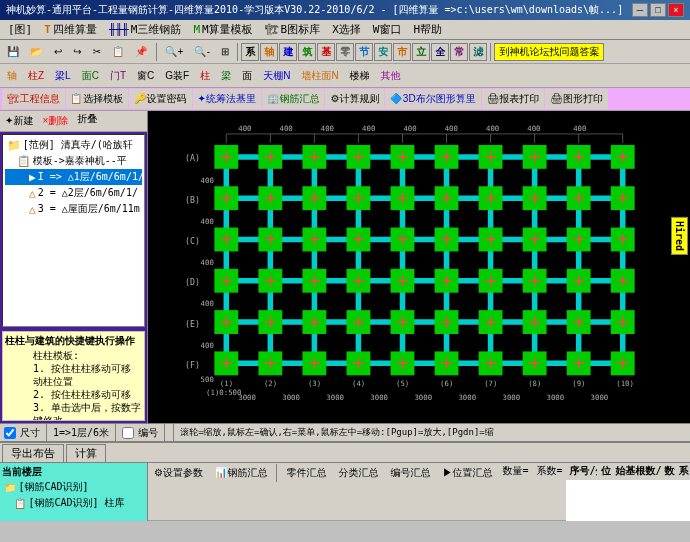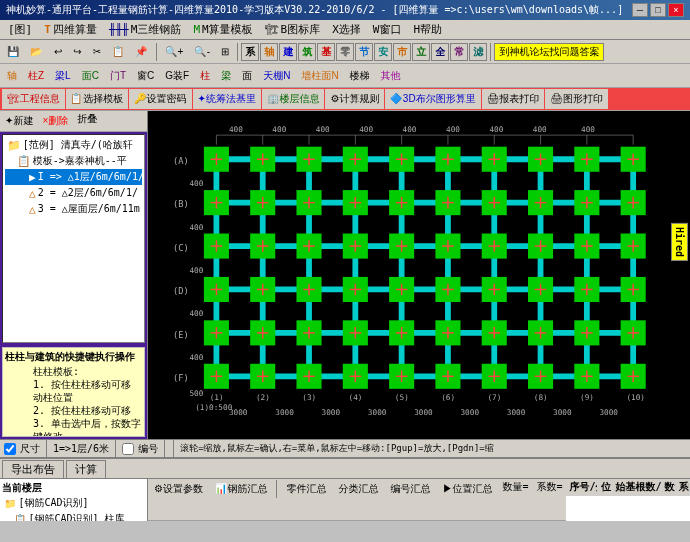--- a/index.html
+++ b/index.html
@@ -81,21 +81,21 @@
       display: flex;
       align-items: center;
       padding: 1px 2px;
       gap: 1px;
       min-height: 24px;
       flex-wrap: wrap;
     }
 
     
     #toolbar3 {
-      background: #ef4444;
+      background: #f0abfc;
       border-bottom: 1px solid #a0a0a0;
       display: flex;
       align-items: center;
       padding: 1px 2px;
       gap: 1px;
       min-height: 22px;
       flex-wrap: nowrap;
       overflow: hidden;
     }
 
@@ -168,23 +168,23 @@
       padding: 1px 4px;
       font-size: 10px;
       height: 18px;
       gap: 4px;
     }
 
     
     #bottom-panel {
       display: flex;
       flex-direction: column;
-      background: #ffffff;
+      background: #5eead4;
       border-top: 2px solid #808080;
-      height: 64px;
+      height: 80px;
     }
     #bottom-tabs {
       display: flex;
       background: #d4d0c8;
       border-bottom: 1px solid #808080;
       padding: 1px 2px 0;
       gap: 2px;
       height: 20px;
     }
     .bottom-tab {
@@ -372,21 +372,21 @@
   <button class="tb-btn" style="color:#cc6600;">墙柱面N</button>
   <button class="tb-btn">楼梯</button>
   <button class="tb-btn" style="color:#990099;">其他</button>
 </div>
 
 <div id="toolbar3">
   <button class="tb-btn" style="color:#cc0000;">🏗工程信息</button>
   <button class="tb-btn">📋选择模板</button>
   <button class="tb-btn">🔑设置密码</button>
   <button class="tb-btn" style="color:#0000cc;">✦统筹法基里</button>
-  <button class="tb-btn" style="color:#006600;">🏢楼层信息</button>
+  <button class="tb-btn" style="color:#006600;">🏢钢筋汇总</button>
   <button class="tb-btn">⚙计算规则</button>
   <button class="tb-btn" style="color:#0000cc;">🔷3D布尔图形算里</button>
   <button class="tb-btn">🖨报表打印</button>
   <button class="tb-btn">🖨图形打印</button>
 </div>
 
 <div id="main-wrapper">
   <div id="central-area">
 
     <div id="left-panel">

